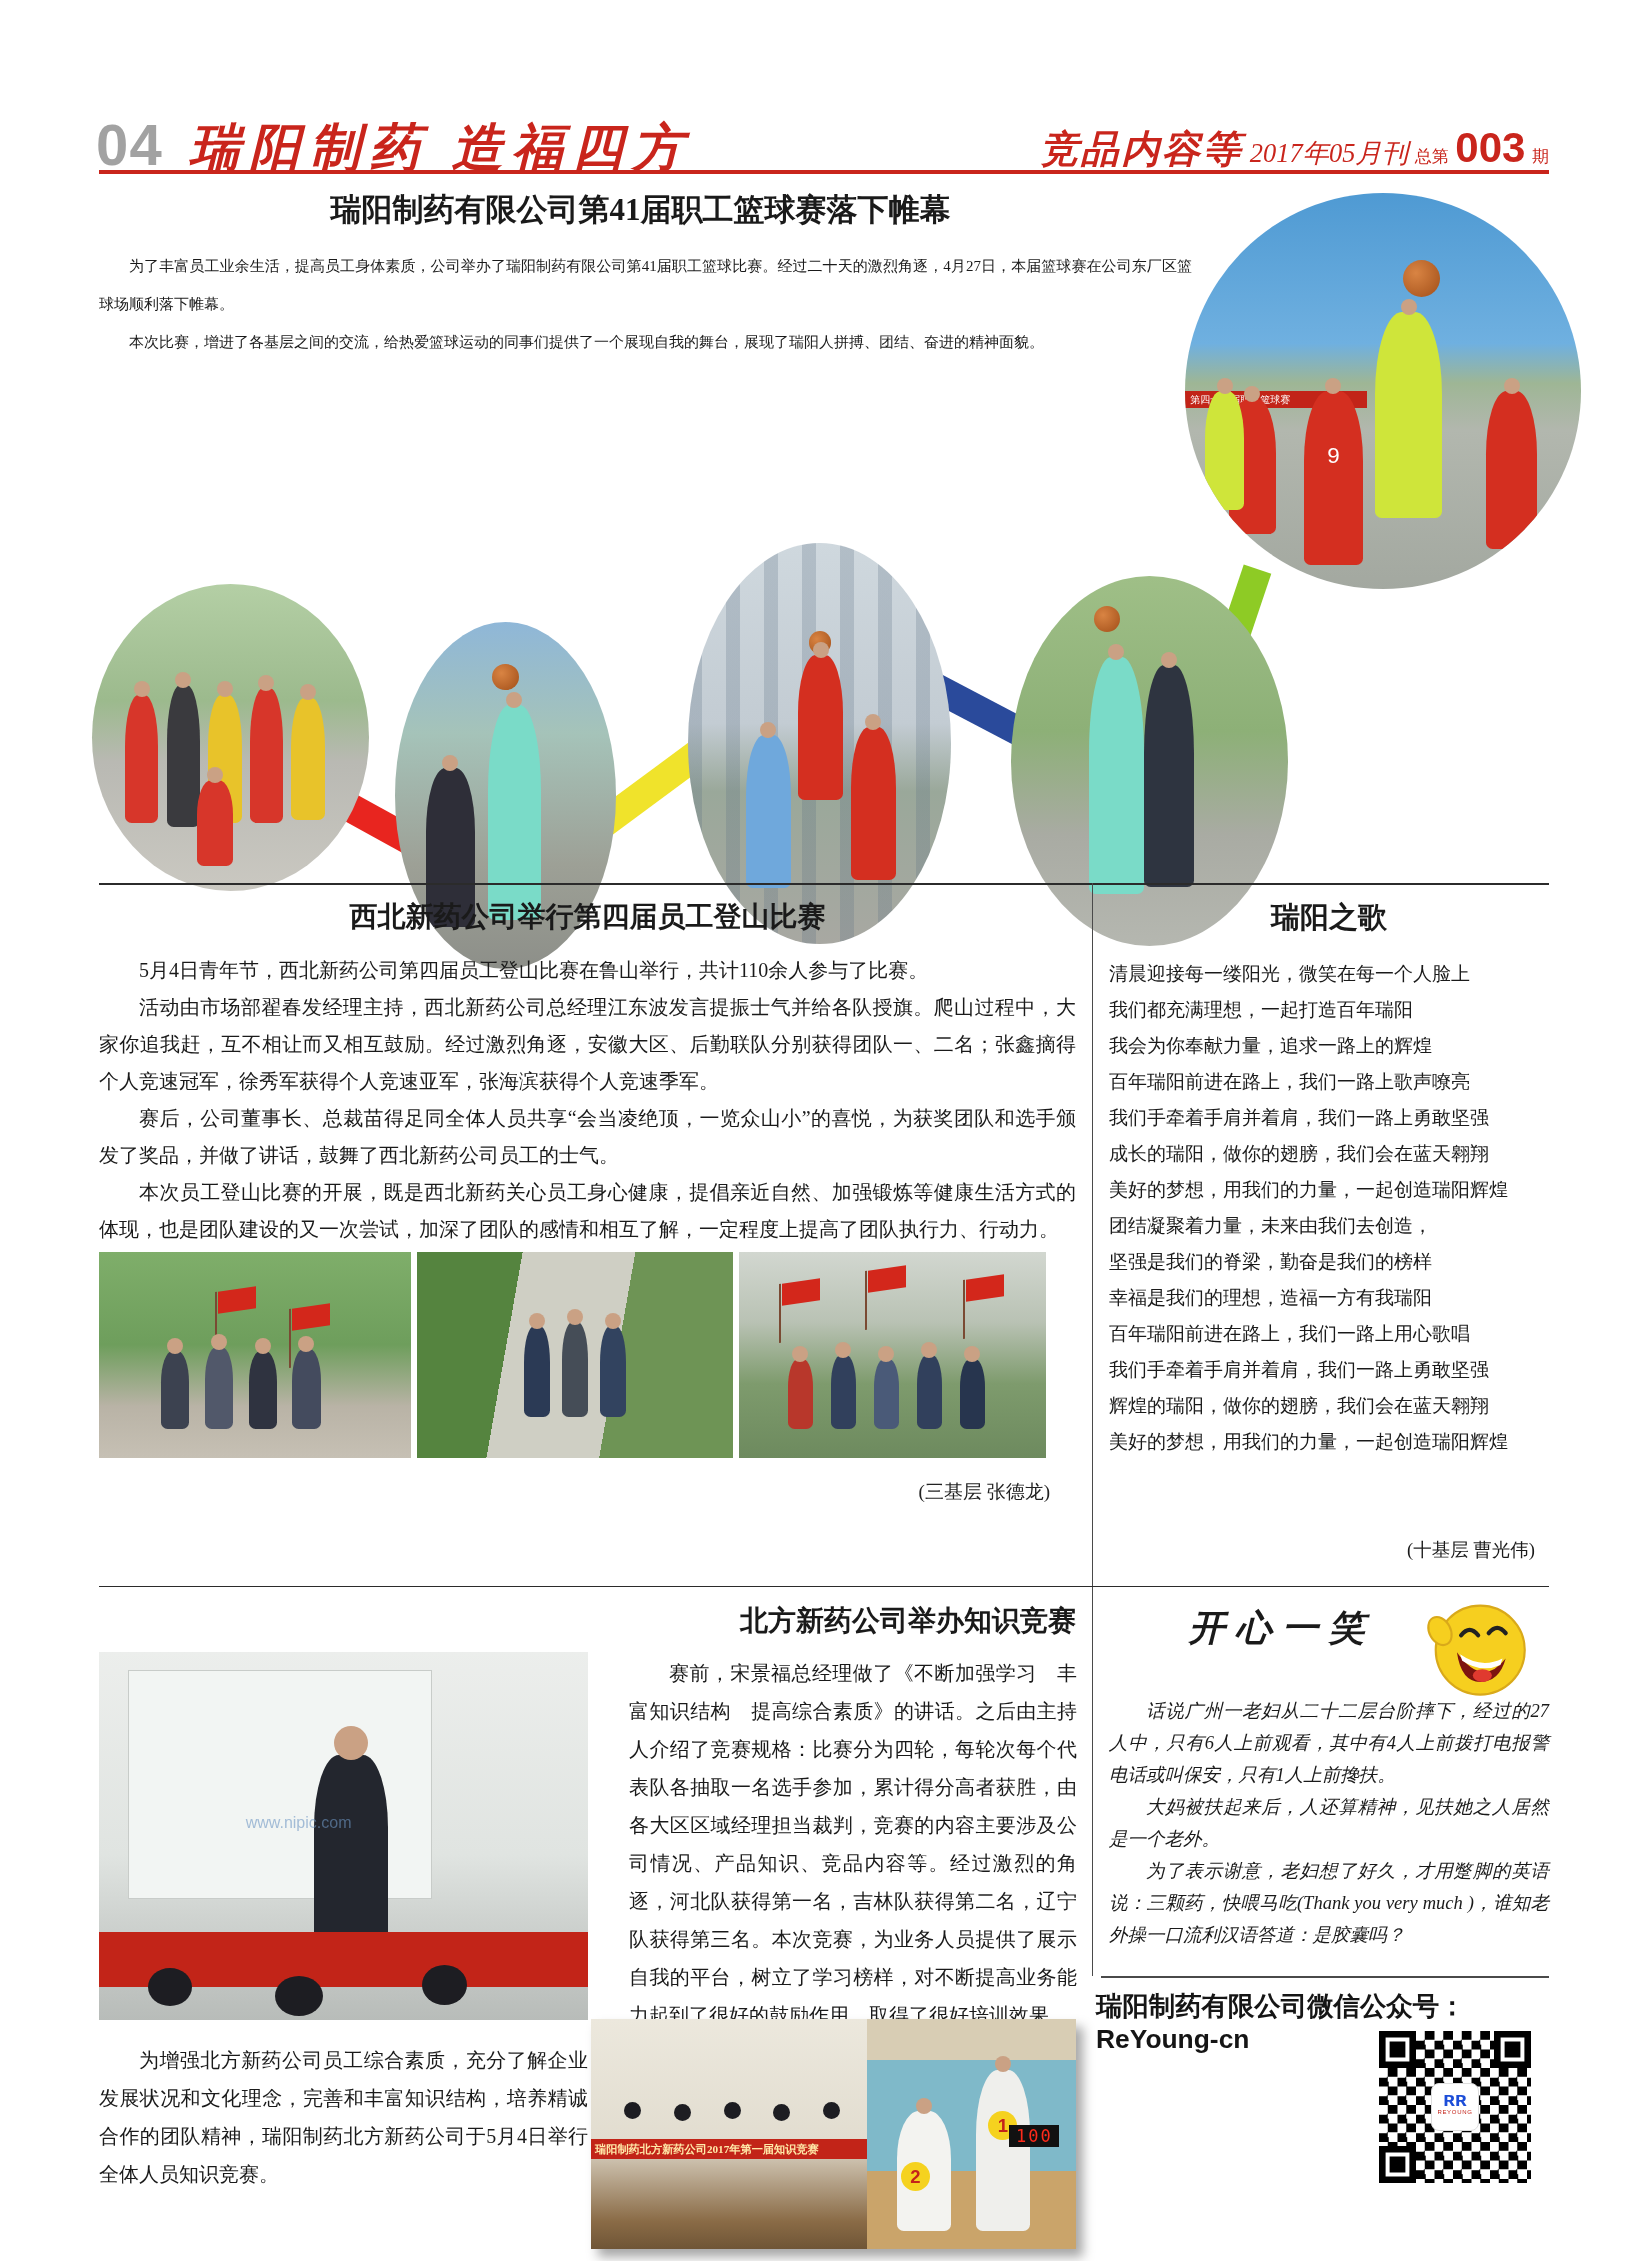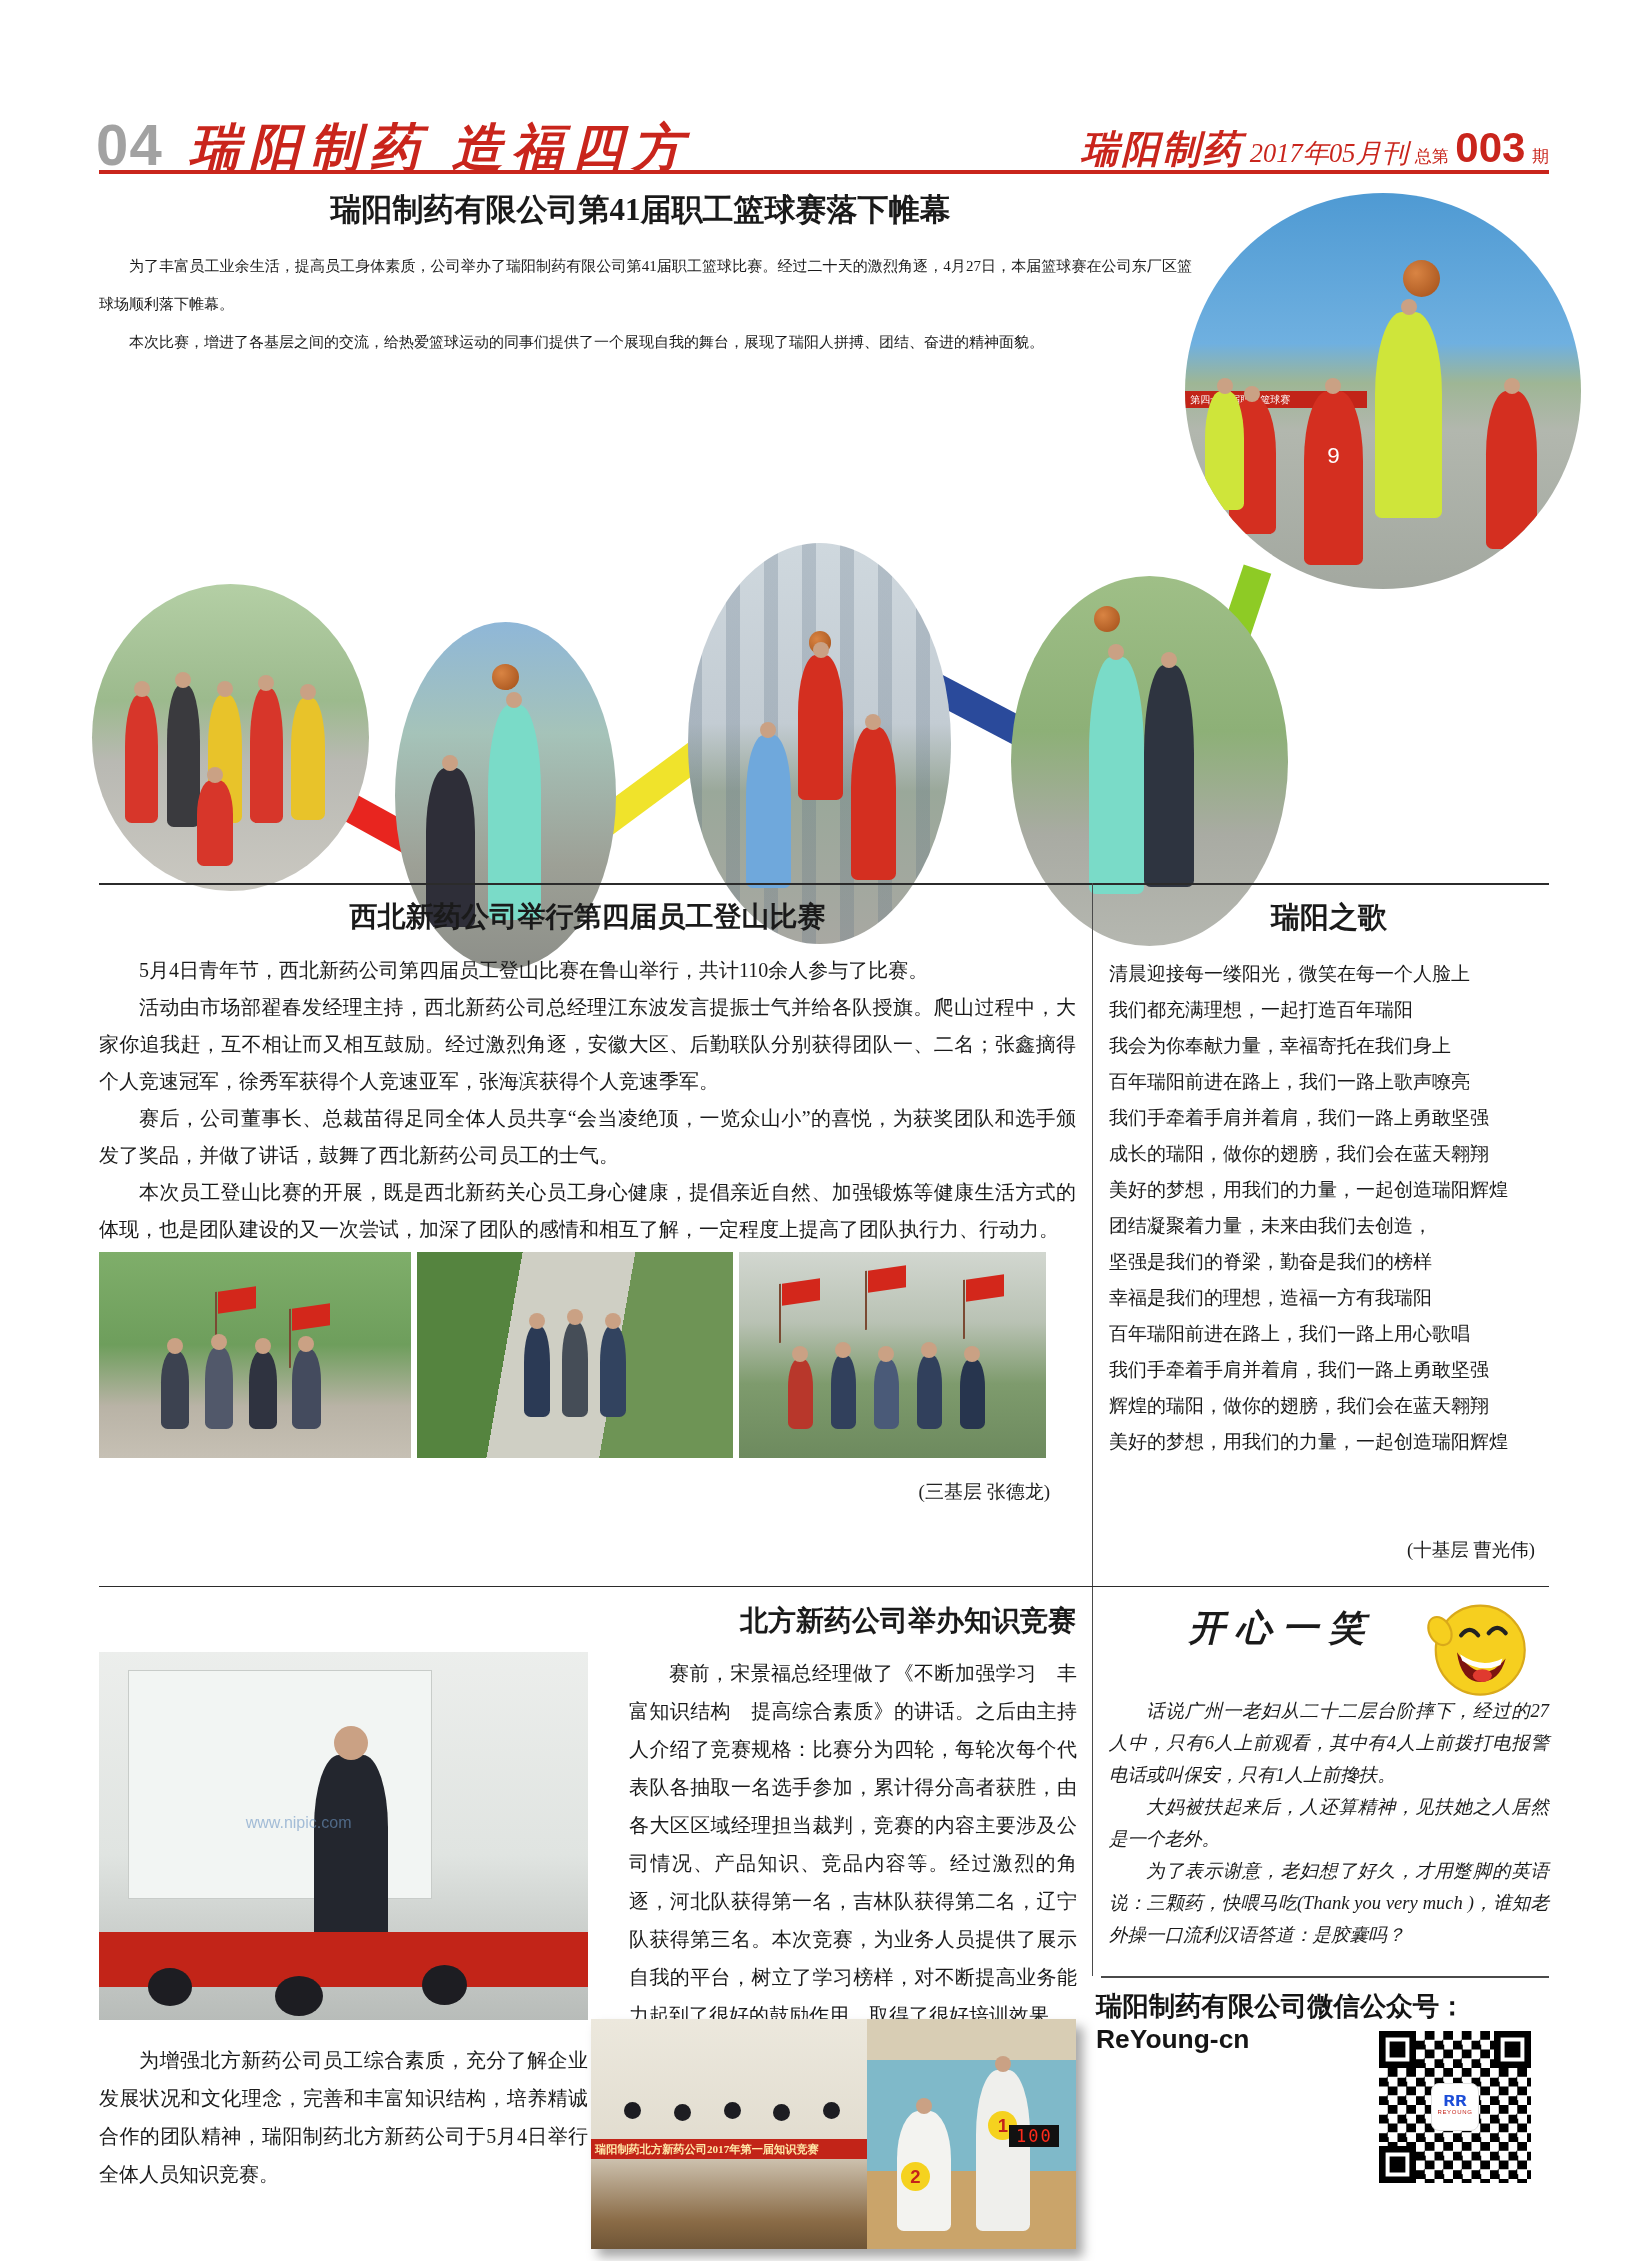--- a/index.html
+++ b/index.html
@@ -121,21 +121,21 @@
   .qr-logo .rl{display:block;font-family:"Liberation Sans",sans-serif;font-size:6px;color:#c4231a;letter-spacing:0.7px;}
 </style>
 </head>
 <body>
 
 <div id="page">
 
   <div class="abs hdr-pageno">04</div>
   <div class="abs hdr-masthead">瑞阳制药  造福四方</div>
   <div class="abs hdr-issue">
-    <span class="pub">瑞阳制药</span>
+    <span class="pub">竞品内容等</span>
     <span class="date">2017年05月刊</span>
     <span class="no-pre">总第</span>
     <span class="no">003</span>
     <span class="no-suf">期</span>
   </div>
   <div class="abs rule-red"></div>
 
   <div class="abs a1-title">瑞阳制药有限公司第41届职工篮球赛落下帷幕</div>
   <div class="abs a1-body">
     <div class="a1-float"></div>
@@ -219,21 +219,21 @@
     <i class="fig" style="left:44%;top:52%;width:8%;height:34%;background:#4a5a78;"></i>
     <i class="fig" style="left:58%;top:50%;width:8%;height:36%;background:#31405c;"></i>
     <i class="fig" style="left:72%;top:52%;width:8%;height:34%;background:#27354e;"></i>
   </div>
   <div class="abs a2-caption">(三基层 张德龙)</div>
 
   <div class="abs song-title">瑞阳之歌</div>
   <div class="abs song-lines">
     <p>清晨迎接每一缕阳光，微笑在每一个人脸上</p>
     <p>我们都充满理想，一起打造百年瑞阳</p>
-    <p>我会为你奉献力量，幸福寄托在我们身上</p>
+    <p>我会为你奉献力量，追求一路上的辉煌</p>
     <p>百年瑞阳前进在路上，我们一路上歌声嘹亮</p>
     <p>我们手牵着手肩并着肩，我们一路上勇敢坚强</p>
     <p>成长的瑞阳，做你的翅膀，我们会在蓝天翱翔</p>
     <p>美好的梦想，用我们的力量，一起创造瑞阳辉煌</p>
     <p>团结凝聚着力量，未来由我们去创造，</p>
     <p>坚强是我们的脊梁，勤奋是我们的榜样</p>
     <p>幸福是我们的理想，造福一方有我瑞阳</p>
     <p>百年瑞阳前进在路上，我们一路上用心歌唱</p>
     <p>我们手牵着手肩并着肩，我们一路上勇敢坚强</p>
     <p>辉煌的瑞阳，做你的翅膀，我们会在蓝天翱翔</p>

